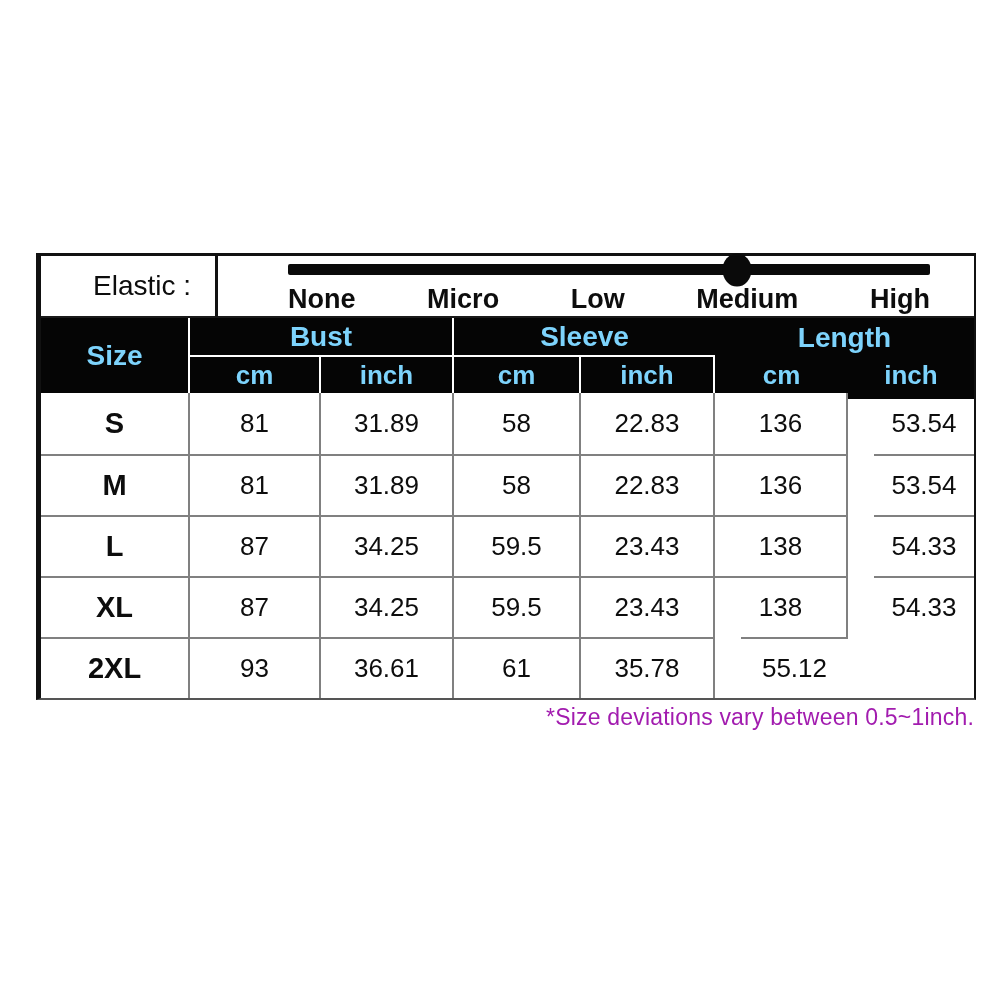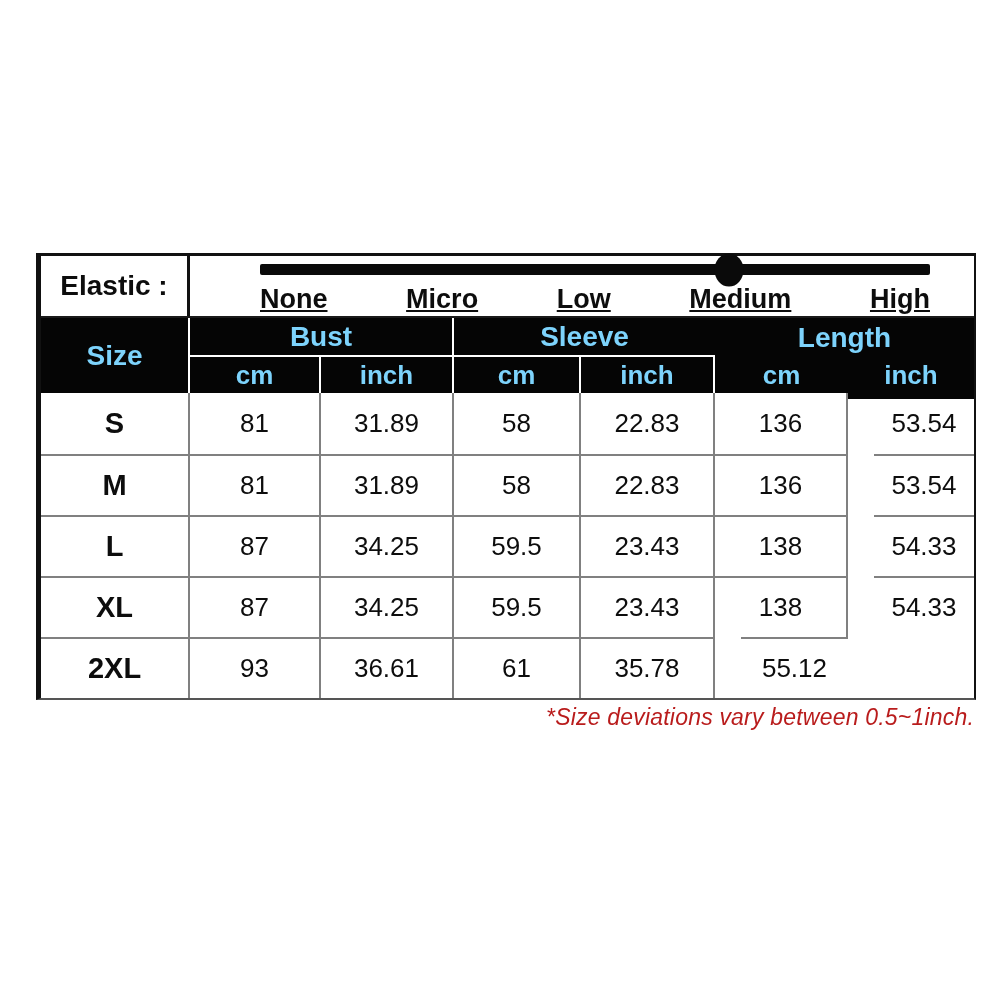--- a/index.html
+++ b/index.html
@@ -30,21 +30,21 @@
     display: flex;
     height: 62px;
     border-bottom: 2px solid #1a1a1a;
     background: #fff;
   }
   .elastic-label-cell {
     width: 149px;
     flex: 0 0 149px;
     border-right: 3px solid #111;
     display: flex; align-items: center; justify-content: center;
-    font-weight: bold; font-size: 28px;
+    font-weight: normal; font-size: 28px; margin-left: 28px;
   }
   .slider-area { flex: 1; position: relative; }
   .slider-inner {
     position: absolute;
     left: 70px; right: 44px; top: 8px; bottom: 0;
   }
   .slider-bar {
     position: relative;
     height: 11px;
     background: #0a0a0a;
@@ -55,21 +55,21 @@
     left: 70%; top: 50%;
     width: 29px; height: 33px;
     transform: translate(-50%, -50%);
     background: #0a0a0a;
     border-radius: 50%;
   }
   .slider-labels {
     display: flex;
     justify-content: space-between;
     margin-top: 10px;
-    font-weight: bold; font-size: 27px; line-height: 1.1; text-decoration: underline;
+    font-weight: bold; font-size: 27px; line-height: 1.1;
   }
 
   
   .header-grid {
     display: grid;
     grid-template-columns: 149px 131px 133px 127px 134px 133px 1fr;
     grid-template-rows: 39px 36px;
     background: #050505;
     color: #ffffff;
     font-weight: bold;
@@ -107,23 +107,22 @@
   .body-grid > div.col-last { border-right: none; margin-left: 26px; }
   .body-grid > div.row-first { border-top: none; }
   .body-grid > div.size-cell { font-weight: bold; font-size: 29px; }
 
   
   .footnote {
     position: absolute;
     right: 27px; top: 704px;
     font-size: 23px;
     letter-spacing: 0.2px;
-    color: #b91c1c;
+    color: #a21caf;
     white-space: nowrap;
-    font-style: italic;
   }
 </style>
 </head>
 <body>
 
 <div class="stage">
 
   <div class="size-chart">
 
     <div class="elastic-row">

